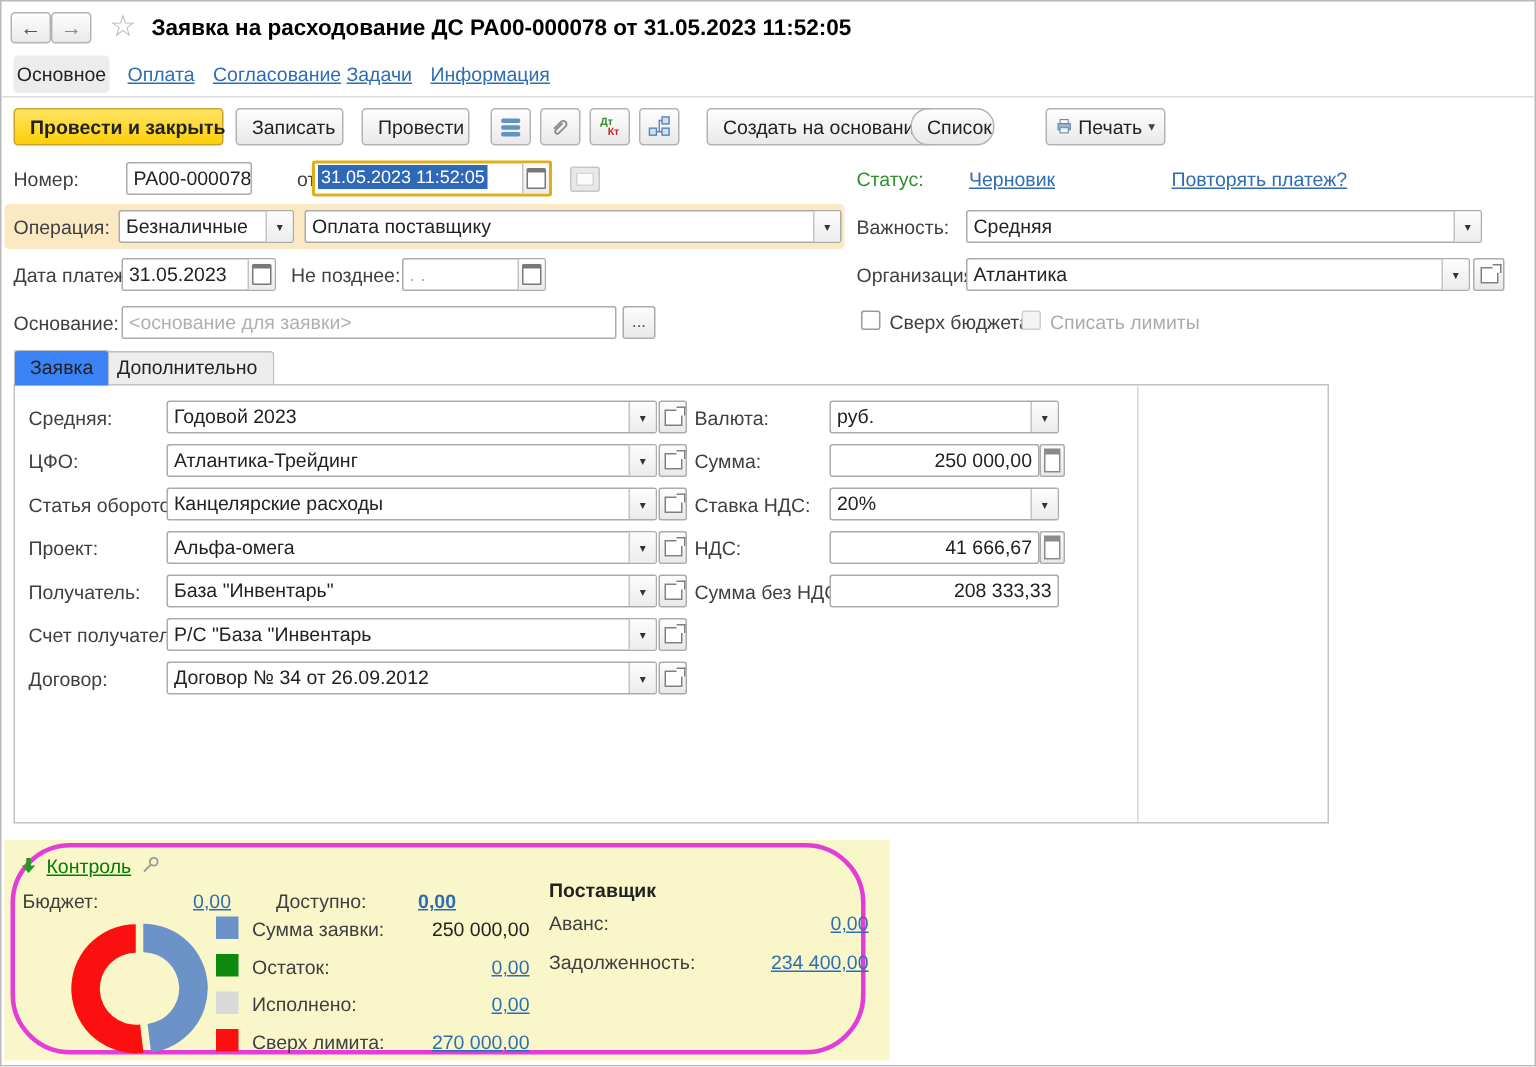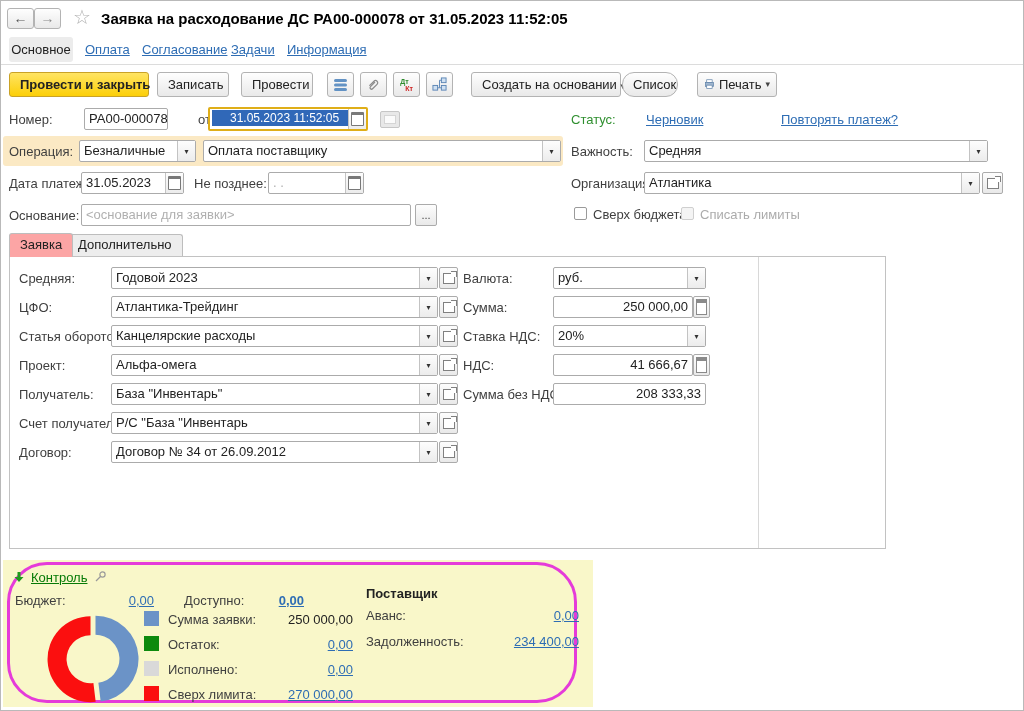--- a/index.html
+++ b/index.html
@@ -16,21 +16,21 @@
   .fld{position:absolute;height:22px;box-sizing:border-box;border:1px solid #ababab;background:#fff;
        border-radius:2px;display:flex;align-items:stretch;font-size:13px;}
   .fld .txt{flex:1;padding:2px 4px;white-space:nowrap;overflow:hidden;}
   .fld .txt.r{text-align:right;}
   .fld .txt.ph{color:#b0b0b0;}
   .fld .seg{width:17px;border-left:1px solid #c3c3c3;background:linear-gradient(#fdfdfd,#ececec);
        display:flex;align-items:center;justify-content:center;font-size:8px;color:#333;cursor:pointer;flex:none;}
   .sbtn{position:absolute;height:22px;box-sizing:border-box;border:1px solid #ababab;border-radius:2px;
        background:linear-gradient(#fdfdfd,#e9e9e9);display:flex;align-items:center;justify-content:center;
        font-size:11px;color:#444;cursor:pointer;}
-  .sel{background:#3068b8;color:#fff;padding:1px 18px;font-size:12px;white-space:nowrap;}
+  .sel{background:#3068b8;color:#fff;padding:1px 2px;font-size:12px;white-space:nowrap;}
   .cb{position:absolute;width:13px;height:13px;border:1px solid #9a9a9a;background:#fff;box-sizing:border-box;border-radius:2px;cursor:pointer;}
   .cb.disabled{border-color:#cfcfcf;background:#f4f4f4;cursor:default;}
   .tab{position:absolute;box-sizing:border-box;border:1px solid #bdbdbd;border-bottom:none;border-radius:3px 3px 0 0;
        font-size:13px;text-align:center;padding:0 10px;cursor:pointer;}
   .open-ico{width:10px;height:9px;border:1px solid #808080;position:relative;background:#fff;}
   .open-ico::after{content:"";position:absolute;right:-3px;top:-3px;width:5px;height:5px;
        border-top:1px solid #808080;border-right:1px solid #808080;background:#fff;}
   .cal-ico{width:11px;height:10px;border:1px solid #787878;border-top:3px solid #787878;border-radius:1px;background:#fff;}
   .calc-ico{width:9px;height:11px;border:1px solid #8a8a8a;border-top:4px solid #8a8a8a;background:#fff;}
   .num-r{position:absolute;font-size:13px;text-align:right;white-space:nowrap;}
@@ -85,21 +85,21 @@
       <rect x="10" y="1" width="5" height="5" fill="#cfe0f2" stroke="#5b85b5"></rect>
       <rect x="10" y="9" width="5" height="5" fill="#cfe0f2" stroke="#5b85b5"></rect>
       <path d="M6 11.5 H8 V3.5 H10 M8 11.5 H10" fill="none" stroke="#5b85b5"></path>
     </svg>
   </div>
 
   <div class="btn" style="left:470px;top:71px;width:150px;">
     <span>Создать на основании</span>
     <span style="font-size:9px;color:#444;"> ▾</span>
   </div>
-  <div class="btn" style="left:621px;top:71px;width:56px;border-radius:12px;">Список</div>
+  <div class="btn" style="left:606px;top:71px;width:56px;border-radius:12px;">Список</div>
   <div class="btn" style="left:696px;top:71px;width:80px;display:flex;align-items:center;justify-content:center;gap:4px;padding:0 6px;">
     <svg width="13" height="13" viewBox="0 0 16 16">
       <rect x="4" y="1" width="8" height="4" fill="#fff" stroke="#5b7fa6"></rect>
       <rect x="2" y="5" width="12" height="6" fill="#9fb6cf" stroke="#5b7fa6"></rect>
       <rect x="4" y="9" width="8" height="5" fill="#fff" stroke="#5b7fa6"></rect>
     </svg>
     <span>Печать</span>
     <span style="font-size:9px;color:#444;">▾</span>
   </div>
 
@@ -164,21 +164,21 @@
   <div class="lbl" style="left:8px;top:207px;">Основание:</div>
   <div class="fld" style="left:80px;top:203px;width:330px;">
     <span class="txt ph">&lt;основание для заявки&gt;</span>
   </div>
   <div class="sbtn" style="left:414px;top:203px;width:22px;">...</div>
   <div class="cb" style="left:573px;top:206px;"></div>
   <div class="lbl" style="left:592px;top:206px;">Сверх бюджета</div>
   <div class="cb disabled" style="left:680px;top:206px;"></div>
   <div class="lbl" style="left:699px;top:206px;color:#ababab;">Списать лимиты</div>
 
-  <div class="tab" style="left:8px;top:232px;height:24px;line-height:22px;background:#fca5a5;z-index:2;">Заявка</div>
+  <div class="tab" style="left:8px;top:232px;height:24px;line-height:22px;background:#3b82f6;z-index:2;">Заявка</div>
   <div class="tab" style="left:66px;top:233px;height:22px;line-height:20px;background:#ededed;">Дополнительно</div>
 
   <div class="abs" style="left:8px;top:255px;width:877px;height:293px;border:1px solid #c2c2c2;box-sizing:border-box;background:#fff;"></div>
   <div class="abs" style="left:757px;top:256px;width:1px;height:291px;background:#d8d8d8;"></div>
 
   <div class="lbl" style="left:18px;top:270px;">Средняя:</div>
   <div class="fld" style="left:110px;top:266px;width:327px;">
     <span class="txt">Годовой 2023</span>
     <span class="seg">▾</span>
   </div>

